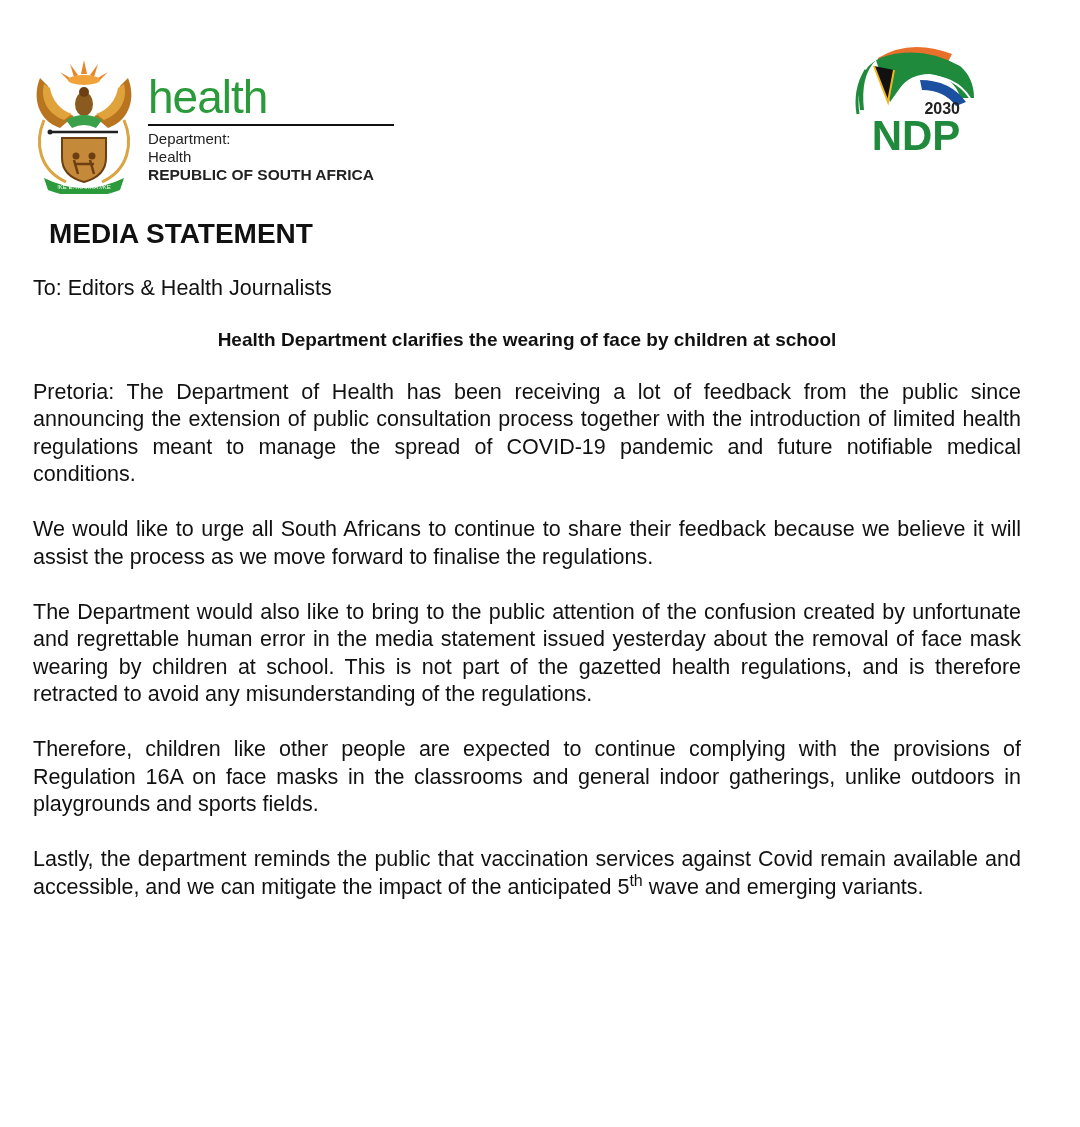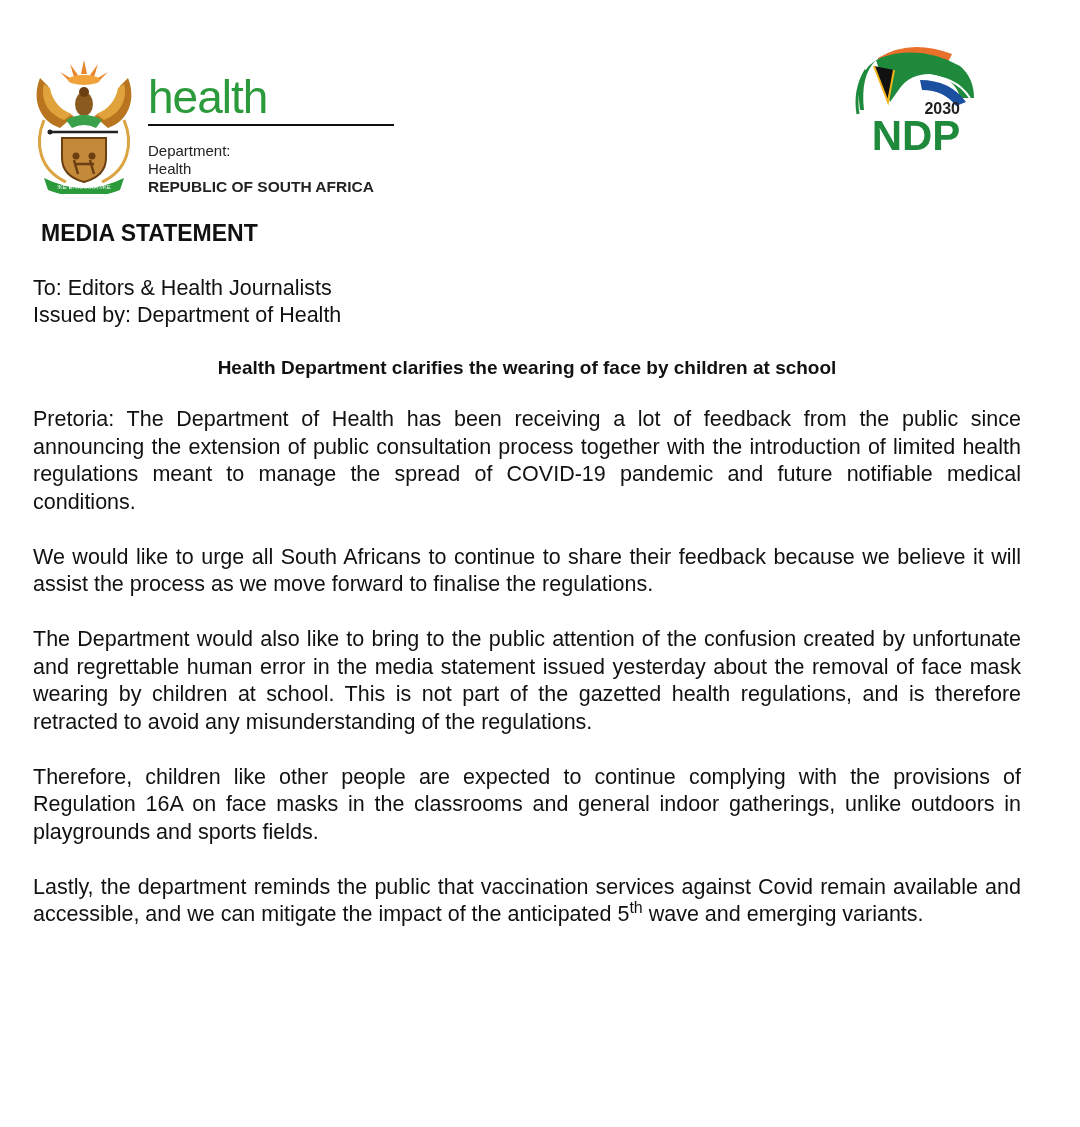--- a/index.html
+++ b/index.html
@@ -46,21 +46,21 @@
       height: 2px;
       background: #111;
       margin-top: 2px;
       width: 246px;
     }
     .brand-line {
       font-size: 15px;
       line-height: 18px;
       color: #222;
     }
-    .brand-line.first { margin-top: 16px; }
+    .brand-line.first { margin-top: 4px; }
     .brand-line.strong {
       font-weight: bold;
       font-size: 15.5px;
     }
     .ndp-logo {
       position: absolute;
       left: 850px;
       top: 40px;
       width: 130px;
       height: 120px;
@@ -69,22 +69,22 @@
     .doc {
       position: absolute;
       left: 33px;
       top: 220px;
       width: 988px;
       font-size: 21.5px;
       line-height: 27.5px;
     }
     .media-statement {
       font-weight: bold;
-      font-size: 23px;
-      margin: 0 0 27px 8px;
+      font-size: 28px;
+      margin: 0 0 27px 16px;
     }
     .meta-line {
       margin: 0;
     }
     .headline {
       font-weight: bold;
       text-align: center;
       margin: 24px 0 25px 0;
       font-size: 19px;
     }
@@ -162,21 +162,20 @@
     <text x="110" y="74" font-size="16" font-weight="bold" fill="#222" text-anchor="end" font-family="Liberation Sans, sans-serif">2030</text>
     <text x="66" y="110" font-size="42" font-weight="bold" fill="#1f8a3c" text-anchor="middle" font-family="Liberation Sans, sans-serif">NDP</text>
   </svg>
 </div>
 
 <div class="doc">
   <div class="media-statement">MEDIA STATEMENT</div>
 
   <div>
     <p class="meta-line">To: Editors &amp; Health Journalists</p>
-    <p class="meta-line">Issued by: Department of Health</p>
   </div>
 
   <div class="headline">Health Department clarifies the wearing of face by children at school</div>
 
   <p class="para"><b>Pretoria:</b><span> The Department of Health has been receiving a lot of feedback from the public since announcing the extension of public consultation process together with the introduction of limited health regulations meant to manage the spread of COVID-19 pandemic and future notifiable medical conditions.</span></p>
 
   <p class="para">We would like to urge all South Africans to continue to share their feedback because we believe it will assist the process as we move forward to finalise the regulations.</p>
 
   <p class="para">The Department would also like to bring to the public attention of the confusion created by unfortunate and regrettable human error in the media statement issued yesterday about the removal of face mask wearing by children at school. This is not part of the gazetted health regulations, and is therefore retracted to avoid any misunderstanding of the regulations.</p>
 

